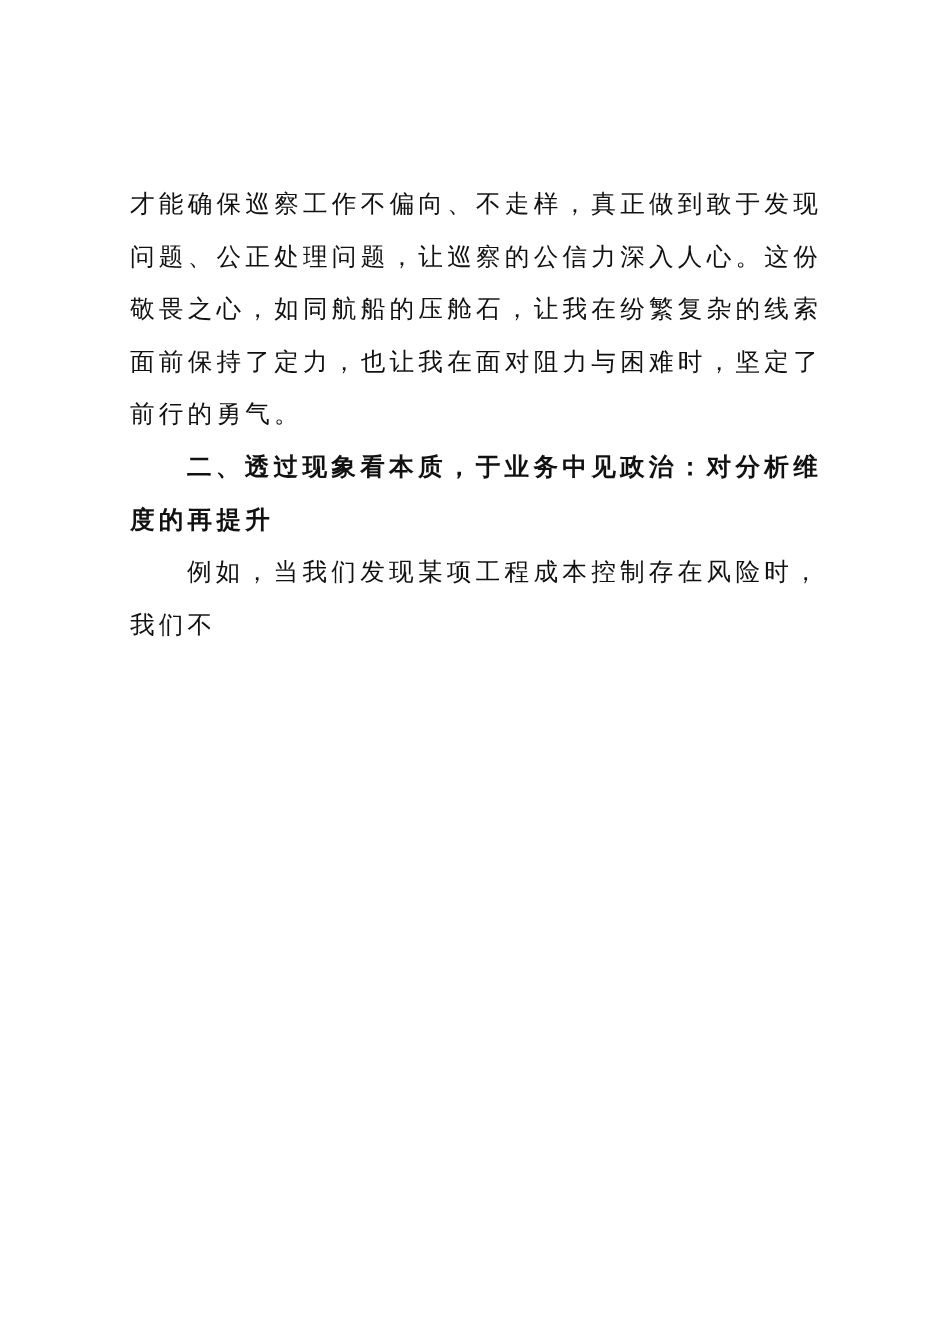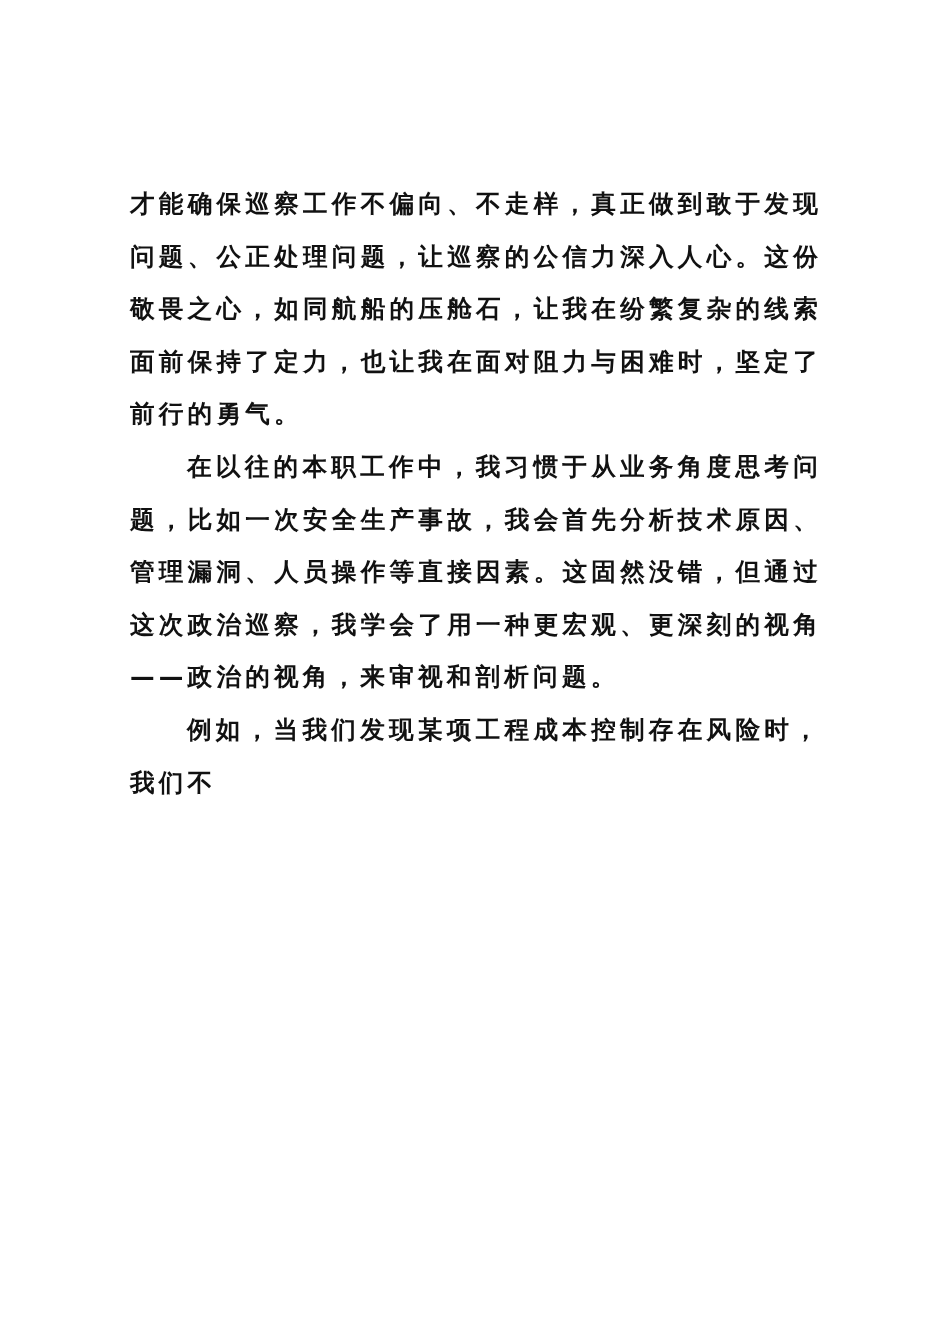--- a/index.html
+++ b/index.html
@@ -22,29 +22,28 @@
       width: 692px;
     }
     .para {
       margin: 0;
       font-size: 24.6px;
       line-height: 52.6px;
       letter-spacing: 4.2px;
       text-align: justify;
       text-justify: inter-character;
       word-break: break-all;
-      font-weight: bold;
     }
     .indent {
       text-indent: 57px;
     }
     .heading {
       font-weight: bold;
     }
   </style>
 </head>
 <body>
 
 <div class="page">
   <p class="para">才能确保巡察工作不偏向、不走样，真正做到敢于发现问题、公正处理问题，让巡察的公信力深入人心。这份敬畏之心，如同航船的压舱石，让我在纷繁复杂的线索面前保持了定力，也让我在面对阻力与困难时，坚定了前行的勇气。</p>
-  <p class="para indent">在以往的本职工作中，我习惯于从业务角度思考问题，比如一次安全生产事故，我会首先分析技术原因、管理漏洞、人员操作等直接因素。这固然没错，但通过这次政治巡察，我学会了用一种更宏观、更深刻的视角——政治的视角，来审视和剖析问题。</p>
+  <p class="para indent heading">二、透过现象看本质，于业务中见政治：对分析维度的再提升</p>
   <p class="para indent">例如，当我们发现某项工程成本控制存在风险时，我们不</p>
 </div>
 
 </body></html>

